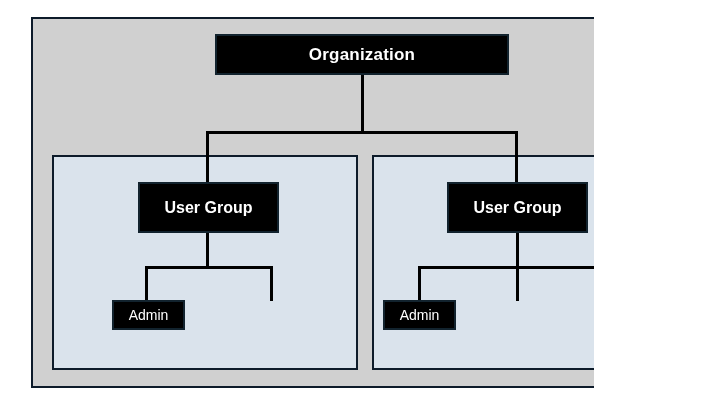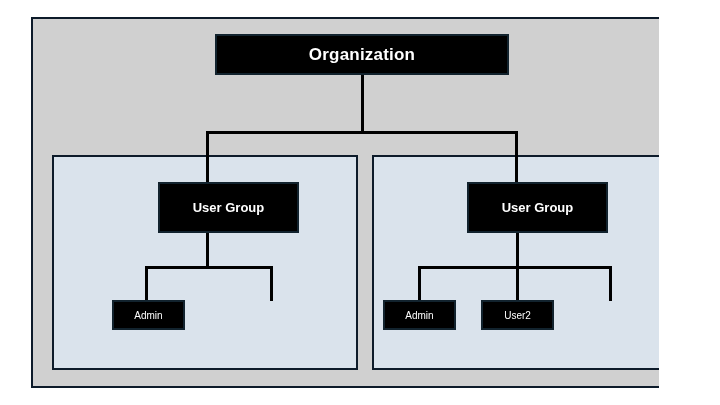--- a/index.html
+++ b/index.html
@@ -7,21 +7,21 @@
     margin: 0;
     padding: 0;
     background: #ffffff;
   }
   body {
     font-family: "Liberation Sans", sans-serif;
     -webkit-font-smoothing: antialiased;
   }
   #canvas {
     position: relative;
-    width: 659px;
+    width: 594px;
     height: 405px;
     background: #ffffff;
     overflow: hidden;
     border-radius: 15px;
   }
 
   
   .outer-frame {
     position: absolute;
     left: 31px;
@@ -71,30 +71,29 @@
     top: 34px;
     width: 294px;
     height: 41px;
     font-size: 17px;
     font-weight: bold;
     letter-spacing: 0.2px;
   }
   .node-group {
     width: 141px;
     height: 51px;
-    font-size: 13px;
+    font-size: 16px;
     font-weight: bold;
-    margin-left: 20px;
   }
   .group-left  { left: 138px; top: 182px; }
   .group-right { left: 447px; top: 182px; }
 
   .node-leaf {
     height: 30px;
-    font-size: 10px;
+    font-size: 14px;
     font-weight: normal;
   }
   .leaf-l-admin { left: 112px; top: 300px; width: 73px; }
   .leaf-l-user1 { left: 236px; top: 300px; width: 73px; }
   .leaf-r-admin { left: 383px; top: 300px; width: 73px; }
   .leaf-r-user2 { left: 481px; top: 300px; width: 73px; }
   .leaf-r-user3 { left: 577px; top: 300px; width: 70px; }
 
   
   .line {
@@ -153,15 +152,14 @@
   <div class="line line-v conn-rg-drop-c"></div>
 
   <div class="node node-root">Organization</div>
 
   <div class="node node-group group-left">User Group</div>
   <div class="node node-group group-right">User Group</div>
 
   <div class="node node-leaf leaf-l-admin">Admin</div>
 
   <div class="node node-leaf leaf-r-admin">Admin</div>
-  <div class="node node-leaf leaf-r-user2">User2</div>
 
 </div>
 
 </body></html>

